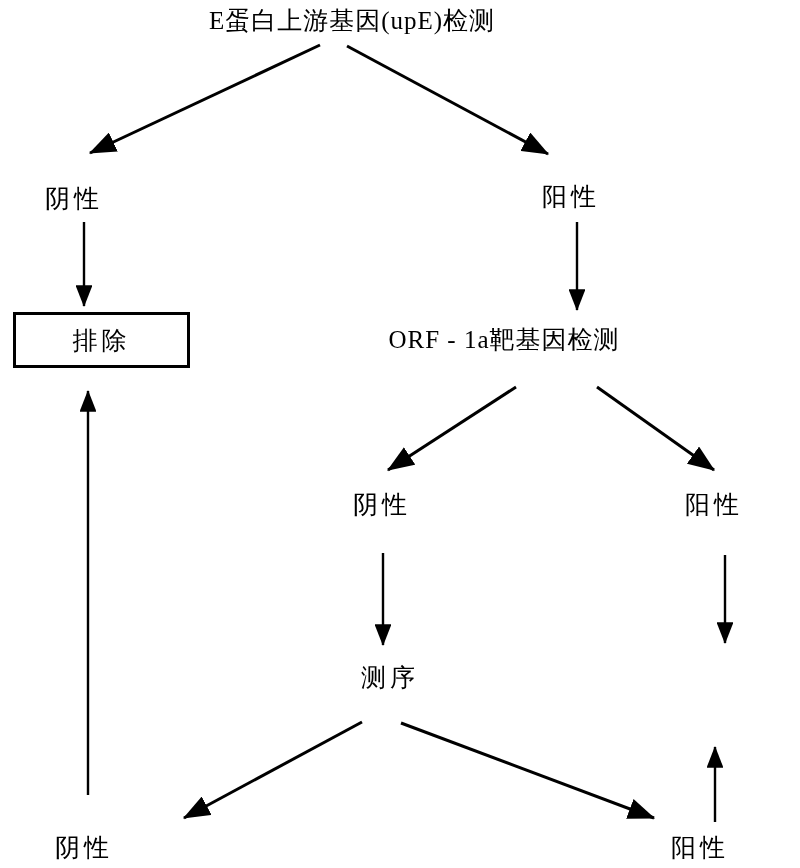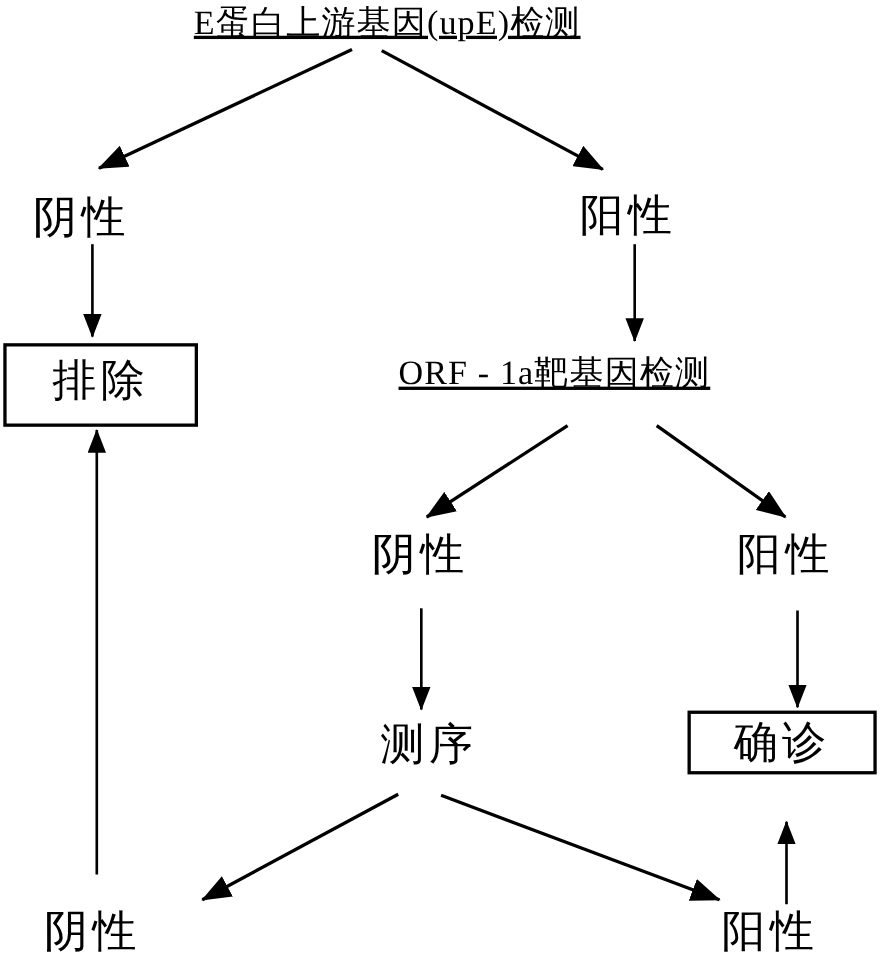--- a/index.html
+++ b/index.html
@@ -23,29 +23,28 @@
     width: 800px;
     height: 868px;
   }
   .node {
     position: absolute;
     transform: translate(-50%, -50%);
     white-space: nowrap;
     color: #000000;
   }
   .lbl {
-    font-size: 40px;
+    font-size: 25px;
     letter-spacing: 4px;
     line-height: 1;
   }
   .heading {
-    font-size: 31px;
+    font-size: 25px;
     letter-spacing: 1px;
     line-height: 1;
-    text-decoration: underline;
   }
   .box {
     position: absolute;
     box-sizing: border-box;
     border: 3px solid #000000;
     background: #ffffff;
     display: flex;
     align-items: center;
     justify-content: center;
   }
@@ -78,33 +77,30 @@
     <line x1="88" y1="795" x2="88" y2="391" stroke="#000" stroke-width="2.4" marker-end="url(#ah)"></line>
     <line x1="715" y1="822" x2="715" y2="747" stroke="#000" stroke-width="2.4" marker-end="url(#ah)"></line>
   </svg>
 
   <div class="node heading" style="left:352px; top:20px;">E蛋白上游基因(upE)检测</div>
 
   <div class="node lbl" style="left:74px; top:198px;">阴性</div>
 
   <div class="node lbl" style="left:571px; top:196px;">阳性</div>
 
-  <div class="box" style="left:3px; top:312px; width:177px; height:76px;font-family:Liberation Mono, monospace;">
+  <div class="box" style="left:13px; top:312px; width:177px; height:56px;">
     <span class="lbl">排除</span>
   </div>
 
   <div class="node heading" style="left:504px; top:339px;">ORF - 1a靶基因检测</div>
 
   <div class="node lbl" style="left:382px; top:504px;">阴性</div>
 
   <div class="node lbl" style="left:714px; top:504px;">阳性</div>
 
   <div class="node lbl" style="left:390px; top:677px;">测序</div>
 
-  <div class="box" style="left:625px; top:646px; width:172px; height:58px;">
-    <span class="lbl">确诊</span>
-  </div>
 
   <div class="node lbl" style="left:84px; top:847px;">阴性</div>
 
   <div class="node lbl" style="left:700px; top:847px;">阳性</div>
 
 </div>
 
 </body></html>

